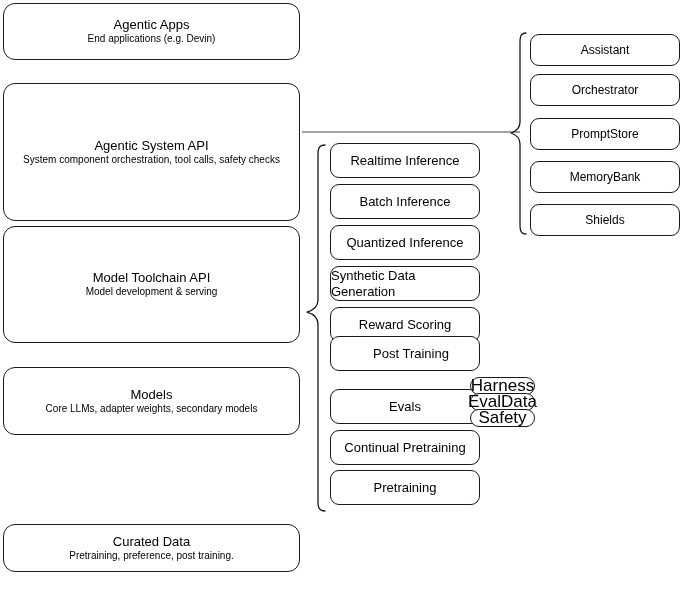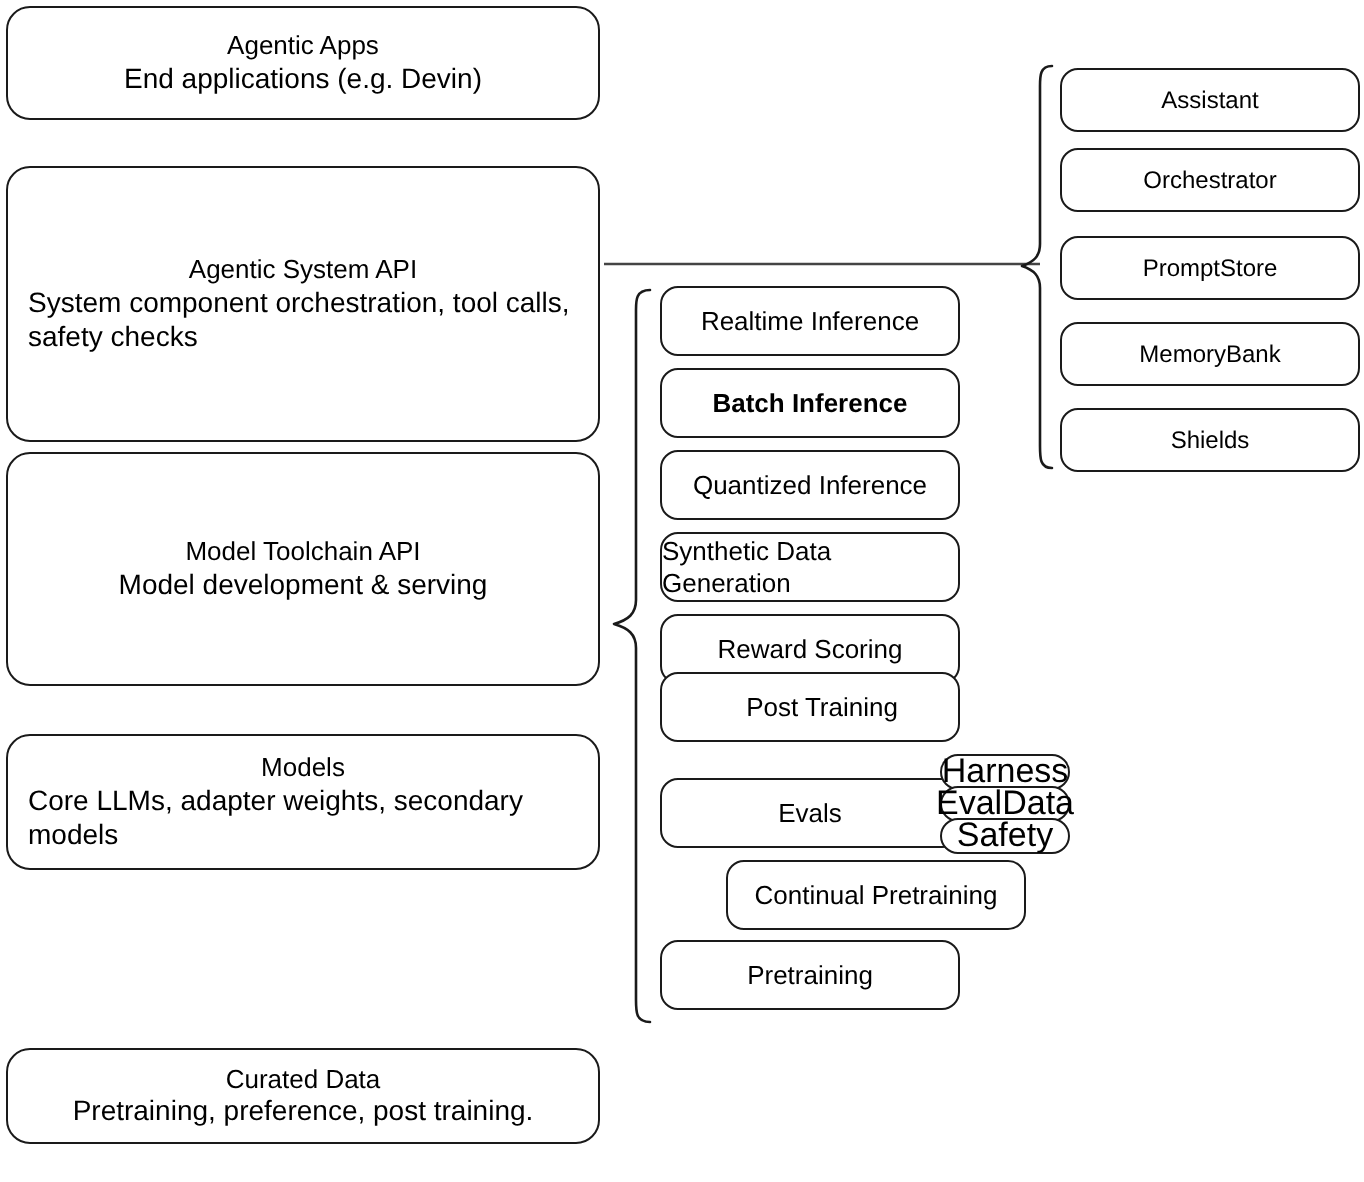--- a/index.html
+++ b/index.html
@@ -41,21 +41,21 @@
     left: 3px;
     width: 297px;
     border-radius: 12px;
     padding: 4px 10px;
   }
   .layer .title {
     font-size: 13px;
     color: #000;
   }
   .layer .subtitle {
-    font-size: 14px;
+    font-size: 10px;
     color: #000;
     margin-top: 0;
   }
 
   
   .mid {
     left: 330px;
     width: 150px;
     height: 35px;
     border-radius: 9px;
@@ -158,39 +158,39 @@
 
 
   <div class="node layer" style="top:524px; height:48px;">
     <div class="title">Curated Data</div>
     <div class="subtitle">Pretraining, preference, post training.</div>
   </div>
 
   <div class="node mid" style="top:143px;">
     <span>Realtime Inference</span>
   </div>
-  <div class="node mid" style="top:184px;font-weight:bold;">
+  <div class="node mid" style="top:184px;">
     <span>Batch Inference</span>
   </div>
   <div class="node mid" style="top:225px;">
     <span>Quantized Inference</span>
   </div>
   <div class="node mid" style="top:266px;">
     <span>Synthetic Data Generation</span>
   </div>
   <div class="node mid" style="top:307px;">
     <span>Reward Scoring</span>
   </div>
   <div class="node mid" style="top:336px;padding-left:12px;">
     <span>Post Training</span>
   </div>
   <div class="node mid" style="top:389px;">
     <span>Evals</span>
   </div>
-  <div class="node mid" style="top:430px;margin-left:33px;">
+  <div class="node mid" style="top:430px;">
     <span>Continual Pretraining</span>
   </div>
   <div class="node mid" style="top:470px;">
     <span>Pretraining</span>
   </div>
 
   <div class="pill" style="top:377px;">
     <span>Harness</span>
   </div>
   <div class="pill" style="top:393px;">

